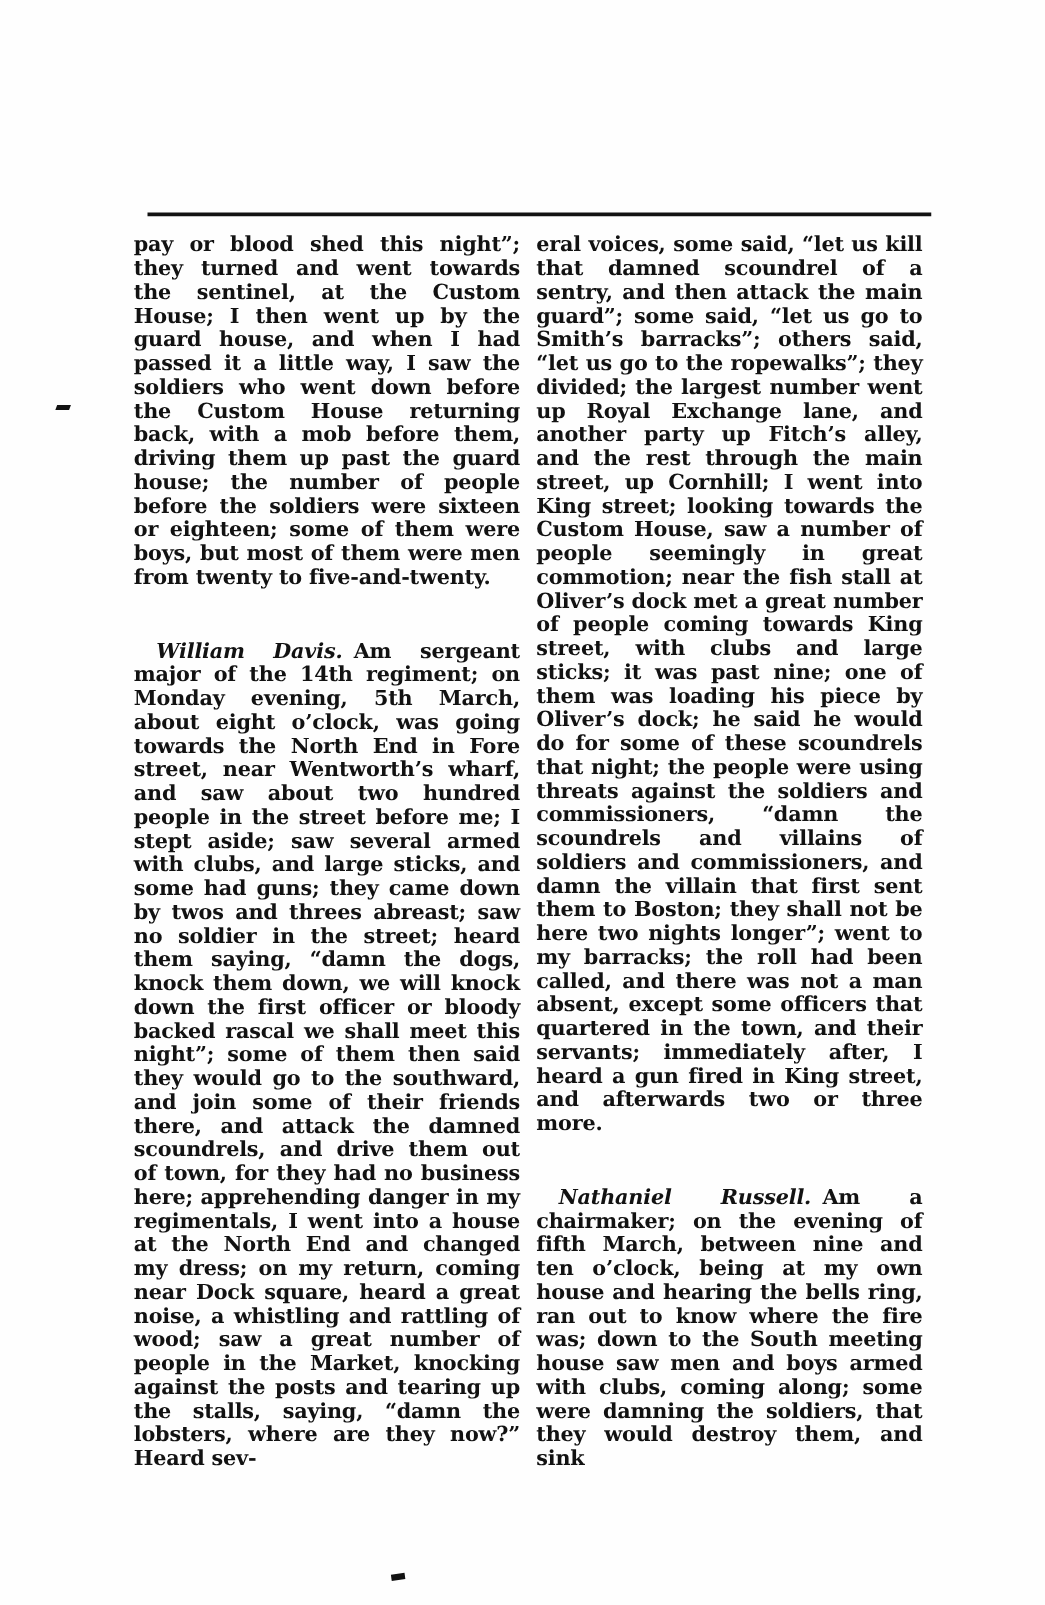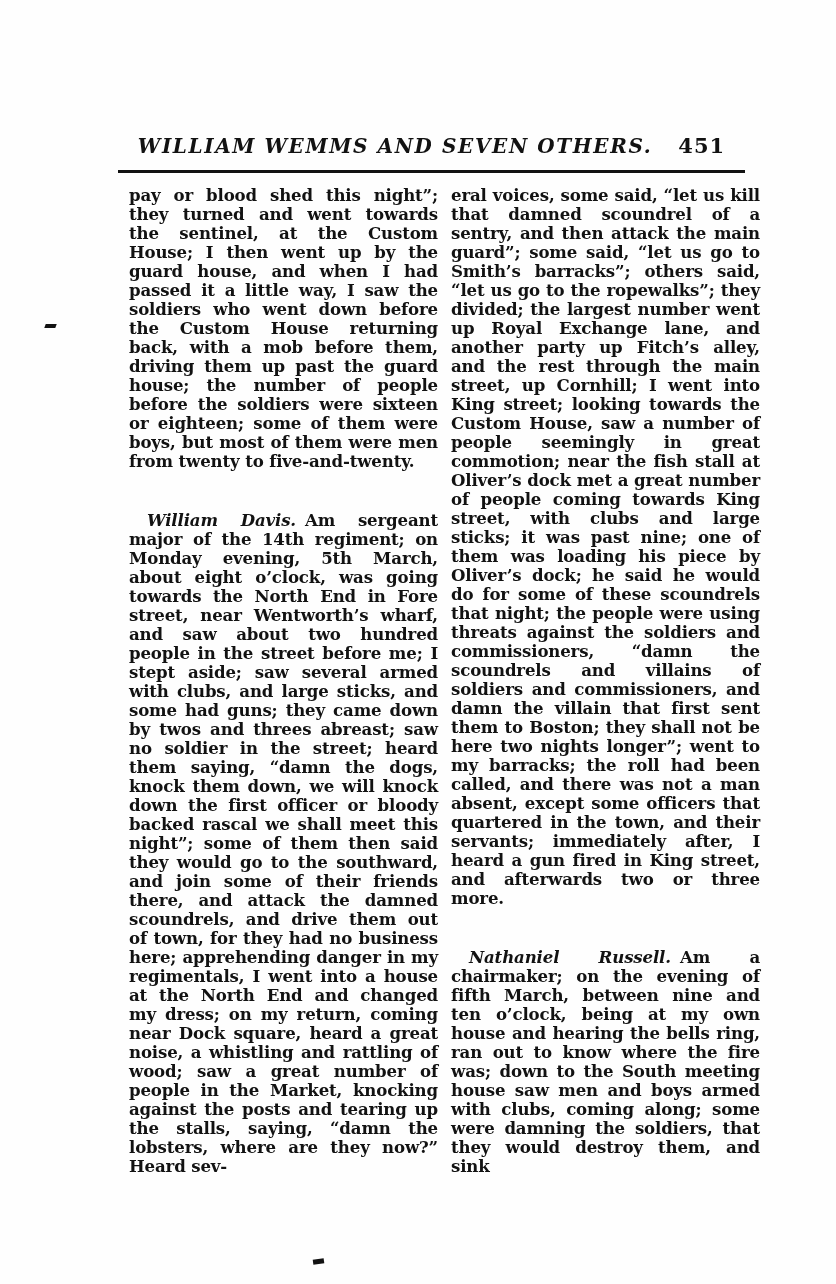--- a/index.html
+++ b/index.html
@@ -42,21 +42,21 @@
     position: absolute;
     top: 170px;
     left: 118px;
     width: 627px;
     height: 3px;
     background: #121212;
   }
   .columns {
     position: absolute;
     top: 186px;
-    left: 129px;
+    left: 107px;
     width: 632px;
     display: flex;
     gap: 13px;
   }
   .col {
     width: 309px;
     text-align: justify;
     font-weight: bold;
     font-size: 16.6px;
     line-height: 19.0px;
@@ -93,24 +93,20 @@
     width: 11px;
     height: 5px;
     transform: rotate(-8deg);
   }
 </style>
 </head>
 <body>
 
 <div class="page">
 
-  <div class="running-head">
-    <span class="title">WILLIAM WEMMS AND SEVEN OTHERS.</span>
-    <span class="folio">451</span>
-  </div>
 
   <div class="head-rule"></div>
 
   <main class="columns">
 
     <div class="col">
       <p><span>pay or blood shed this night”; they turned and went towards the sentinel, at the Custom House; I then went up by the guard house, and when I had passed it a little way, I saw the soldiers who went down before the Custom House returning back, with a mob before them, driving them up past the guard house; the number of people before the soldiers were sixteen or eighteen; some of them were boys, but most of them were men from twenty to five-and-twenty.</span></p>
       <p class="indent"><span class="speaker">William Davis.</span><span>Am sergeant major of the 14th regiment; on Monday evening, 5th March, about eight o’clock, was going towards the North End in Fore street, near Wentworth’s wharf, and saw about two hundred people in the street before me; I stept aside; saw several armed with clubs, and large sticks, and some had guns; they came down by twos and threes abreast; saw no soldier in the street; heard them saying, “damn the dogs, knock them down, we will knock down the first officer or bloody backed rascal we shall meet this night”; some of them then said they would go to the southward, and join some of their friends there, and attack the damned scoundrels, and drive them out of town, for they had no business here; apprehending danger in my regimentals, I went into a house at the North End and changed my dress; on my return, coming near Dock square, heard a great noise, a whistling and rattling of wood; saw a great number of people in the Market, knocking against the posts and tearing up the stalls, saying, “damn the lobsters, where are they now?” Heard sev-</span></p>
     </div>
 

